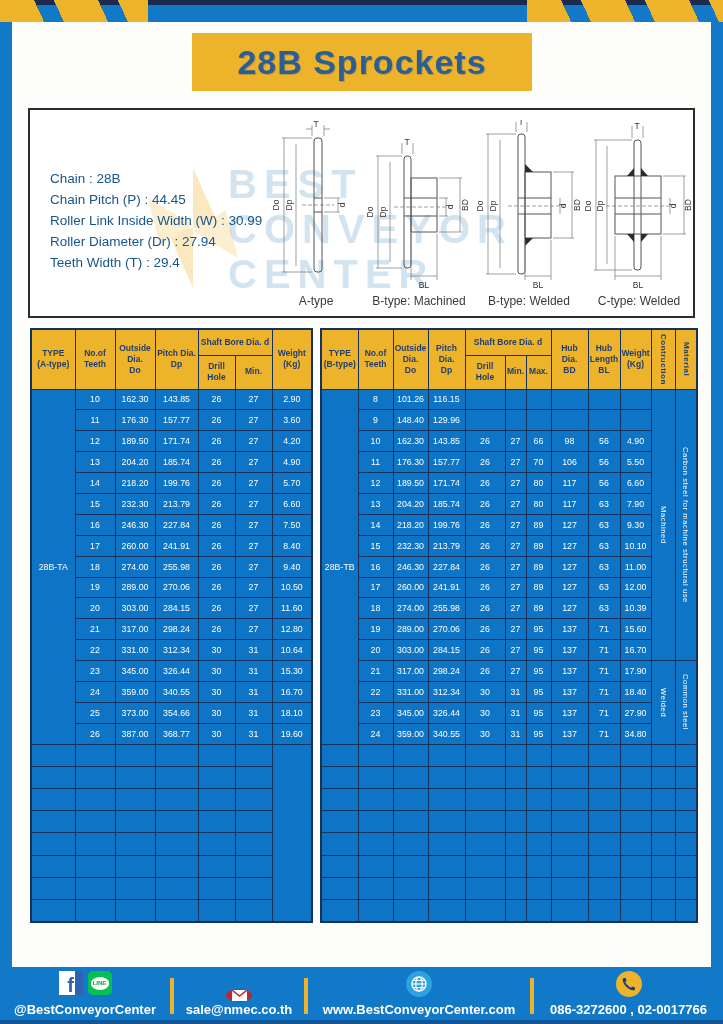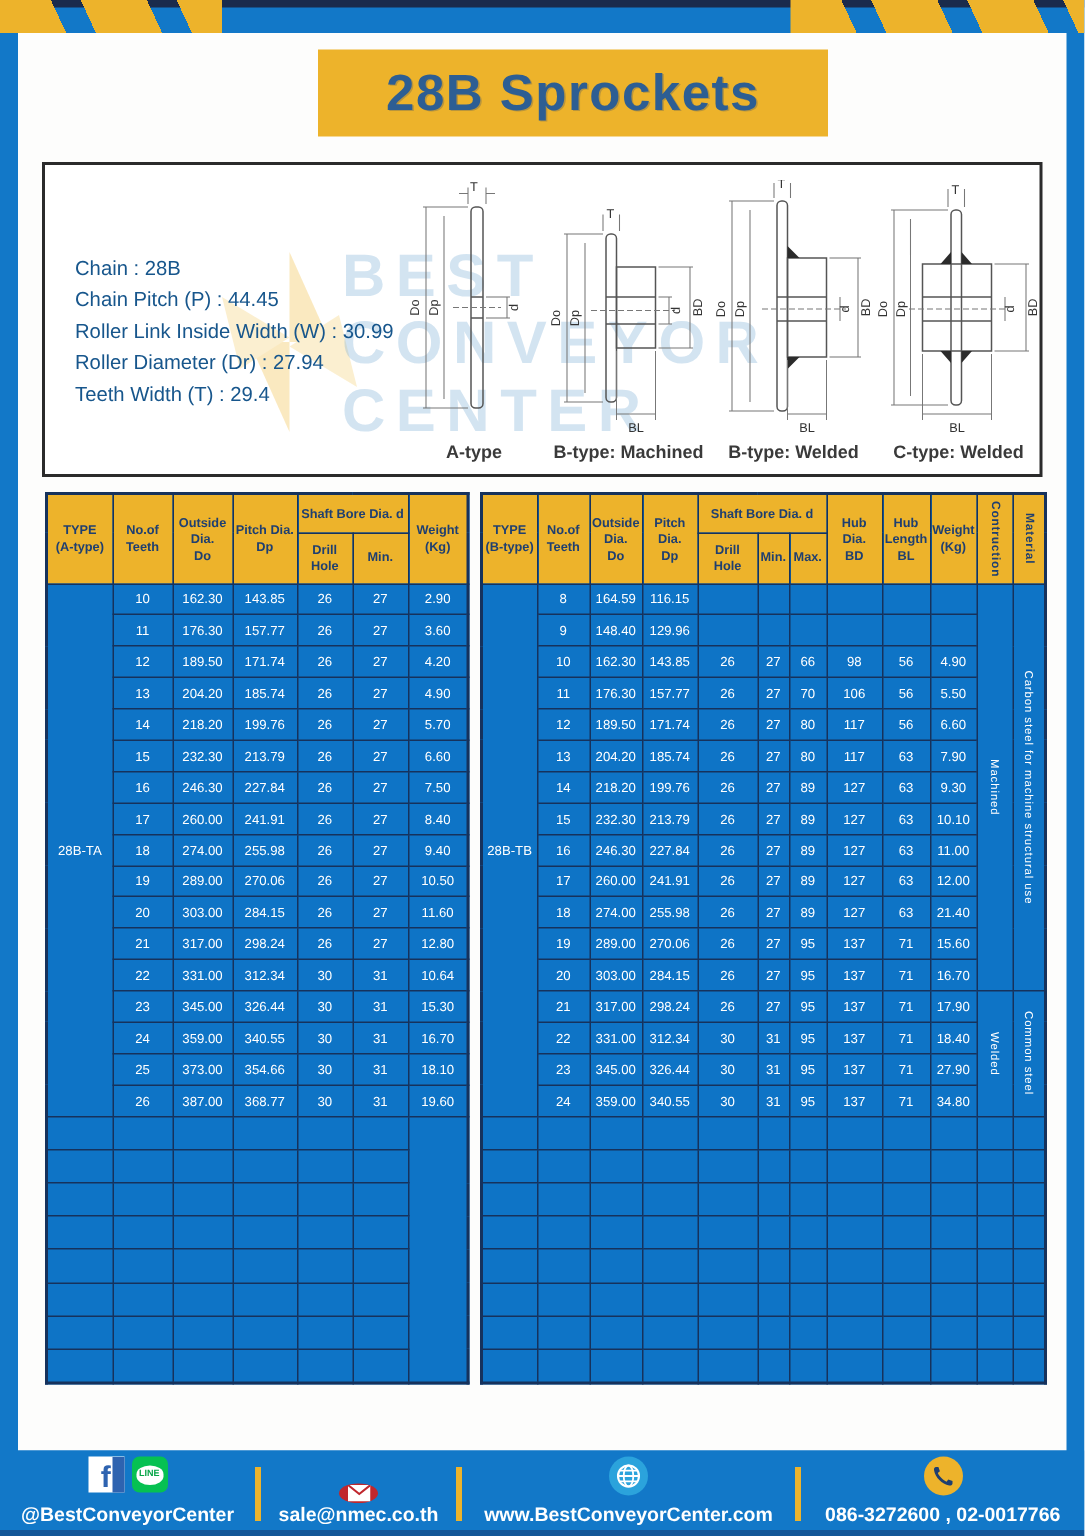--- a/index.html
+++ b/index.html
@@ -11,36 +11,36 @@
   .hazard-navy { position:absolute; top:0; left:0; right:0; height:5px; background:#1A2B4C; }
   .stripe { position:absolute; top:0; height:22px;
             background:repeating-linear-gradient(65deg,#EDB32B 0 40px, rgba(0,0,0,0) 40px 58px); }
   .stripe.left { left:0; width:148px; }
   .stripe.right { left:527px; right:0; }
 
   
   .sheet { position:absolute; left:12px; right:12px; top:22px; bottom:57px; background:#fdfdfc; }
 
   .banner { position:absolute; left:180px; top:11px; width:340px; height:58px; background:#EDB32B;
-            display:flex; align-items:center; justify-content:center;margin-left:20px; }
+            display:flex; align-items:center; justify-content:center; }
   .banner-title { font-size:34px; font-weight:bold; color:#2D5E93; letter-spacing:1px;
                   text-shadow:1px 1px 0 rgba(30,60,110,.25); }
 
   
   .panel { position:absolute; left:16px; top:86px; width:667px; height:210px; background:#fff;
            border:2px solid #2b2b2b; overflow:hidden; }
   .wm-text { position:absolute; left:198px; top:52px; font-size:40px; font-weight:bold;
              letter-spacing:7px; line-height:1.12; color:rgba(125,175,215,.34); white-space:pre-line; }
   .wm-logo { position:absolute; left:88px; top:38px; width:150px; height:160px; opacity:.35; }
   .specs { position:absolute; left:20px; top:58px; color:#17568C; font-weight:normal;
            font-size:13.5px; line-height:1.56; z-index:2; }
   .diagrams { position:absolute; left:238px; top:4px; right:2px; bottom:2px; display:flex; z-index:2; }
   .diag { flex:1; display:flex; flex-direction:column; align-items:center; justify-content:flex-end; }
   .diag svg { display:block; }
-  .caption { font-size:12px; font-weight:bold; color:#3a3a3a; margin:2px 0 6px 0;text-align:right; }
+  .caption { font-size:12px; font-weight:normal; color:#3a3a3a; margin:2px 0 6px 0;text-align:right; }
   .dline { stroke:#555; stroke-width:1; fill:none; }
   .dthin { stroke:#777; stroke-width:.7; fill:none; }
   .dtext { font-size:8.5px; fill:#333; font-family:"Liberation Sans",sans-serif; }
   .dfill { fill:#2b2b2b; stroke:none; }
 
   
   .dtable { position:absolute; border-collapse:collapse; table-layout:fixed; background:#0E74C6;
             border:2.5px solid #16325C; }
   .dtable th, .dtable td { border:1.4px solid #16325C; text-align:center; vertical-align:middle;
             overflow:hidden; padding:0 1px; }
@@ -512,21 +512,21 @@
         <tr class="h2">
           <th>Drill Hole</th>
           <th>Min.</th>
           <th>Max.</th>
         </tr>
       </thead>
       <tbody id="bodyB">
           <tr>
             <td rowspan="17" class="type-cell">28B-TB</td>
             <td>8</td>
-            <td>164.59</td>
+            <td>101.26</td>
             <td>116.15</td>
             <td></td>
             <td></td>
             <td></td>
             <td></td>
             <td></td>
             <td></td>
             <td rowspan="13" class="vcell">Machined</td>
             <td rowspan="13" class="vcell">Carbon steel for  machine structural use</td>
           </tr>
@@ -631,21 +631,21 @@
           </tr>
           <tr>
             <td>18</td>
             <td>274.00</td>
             <td>255.98</td>
             <td>26</td>
             <td>27</td>
             <td>89</td>
             <td>127</td>
             <td>63</td>
-            <td>21.40</td>
+            <td>10.39</td>
           </tr>
           <tr>
             <td>19</td>
             <td>289.00</td>
             <td>270.06</td>
             <td>26</td>
             <td>27</td>
             <td>95</td>
             <td>137</td>
             <td>71</td>

